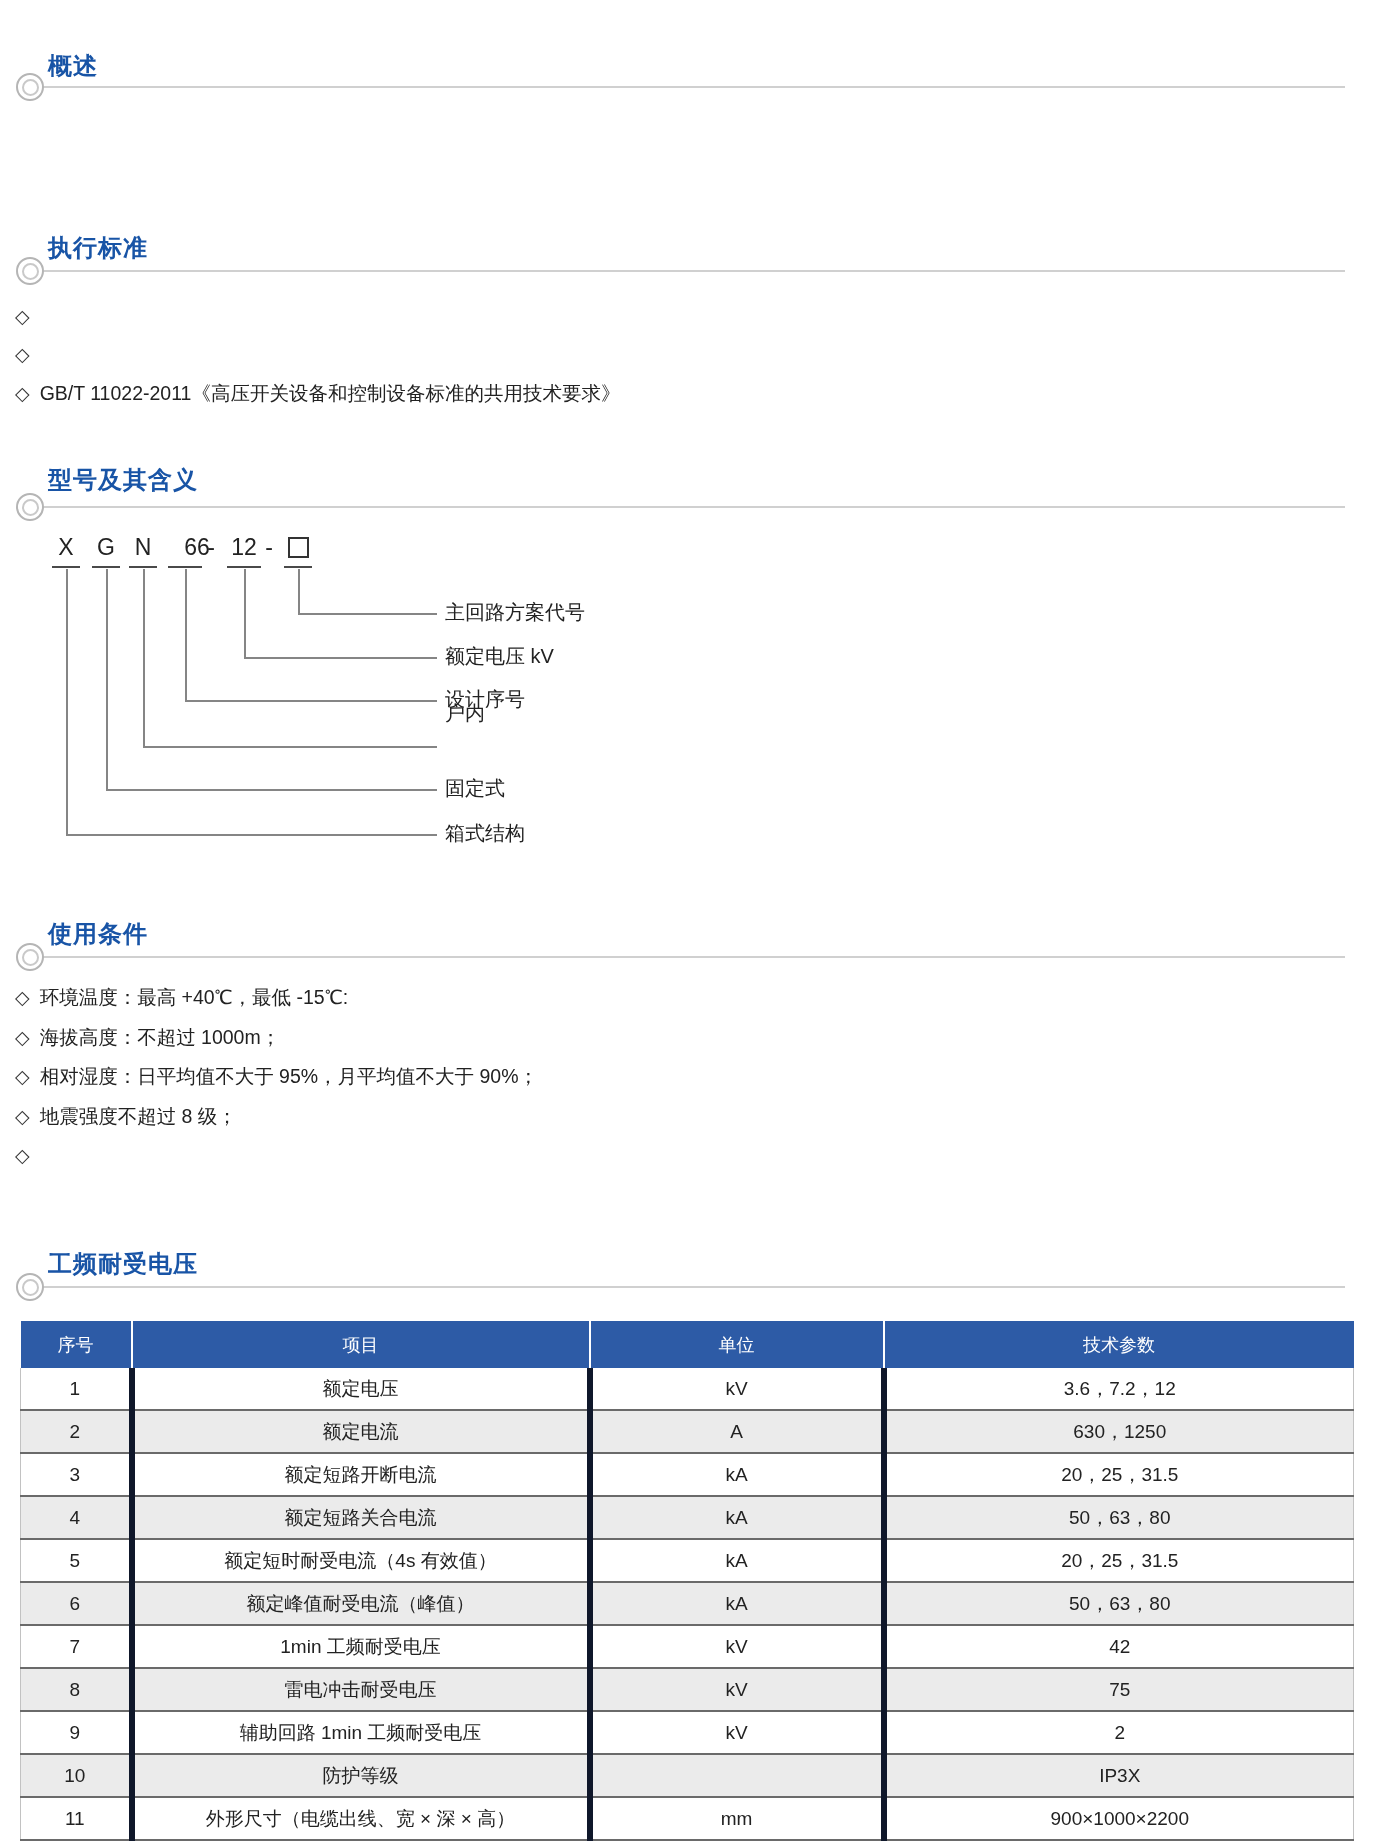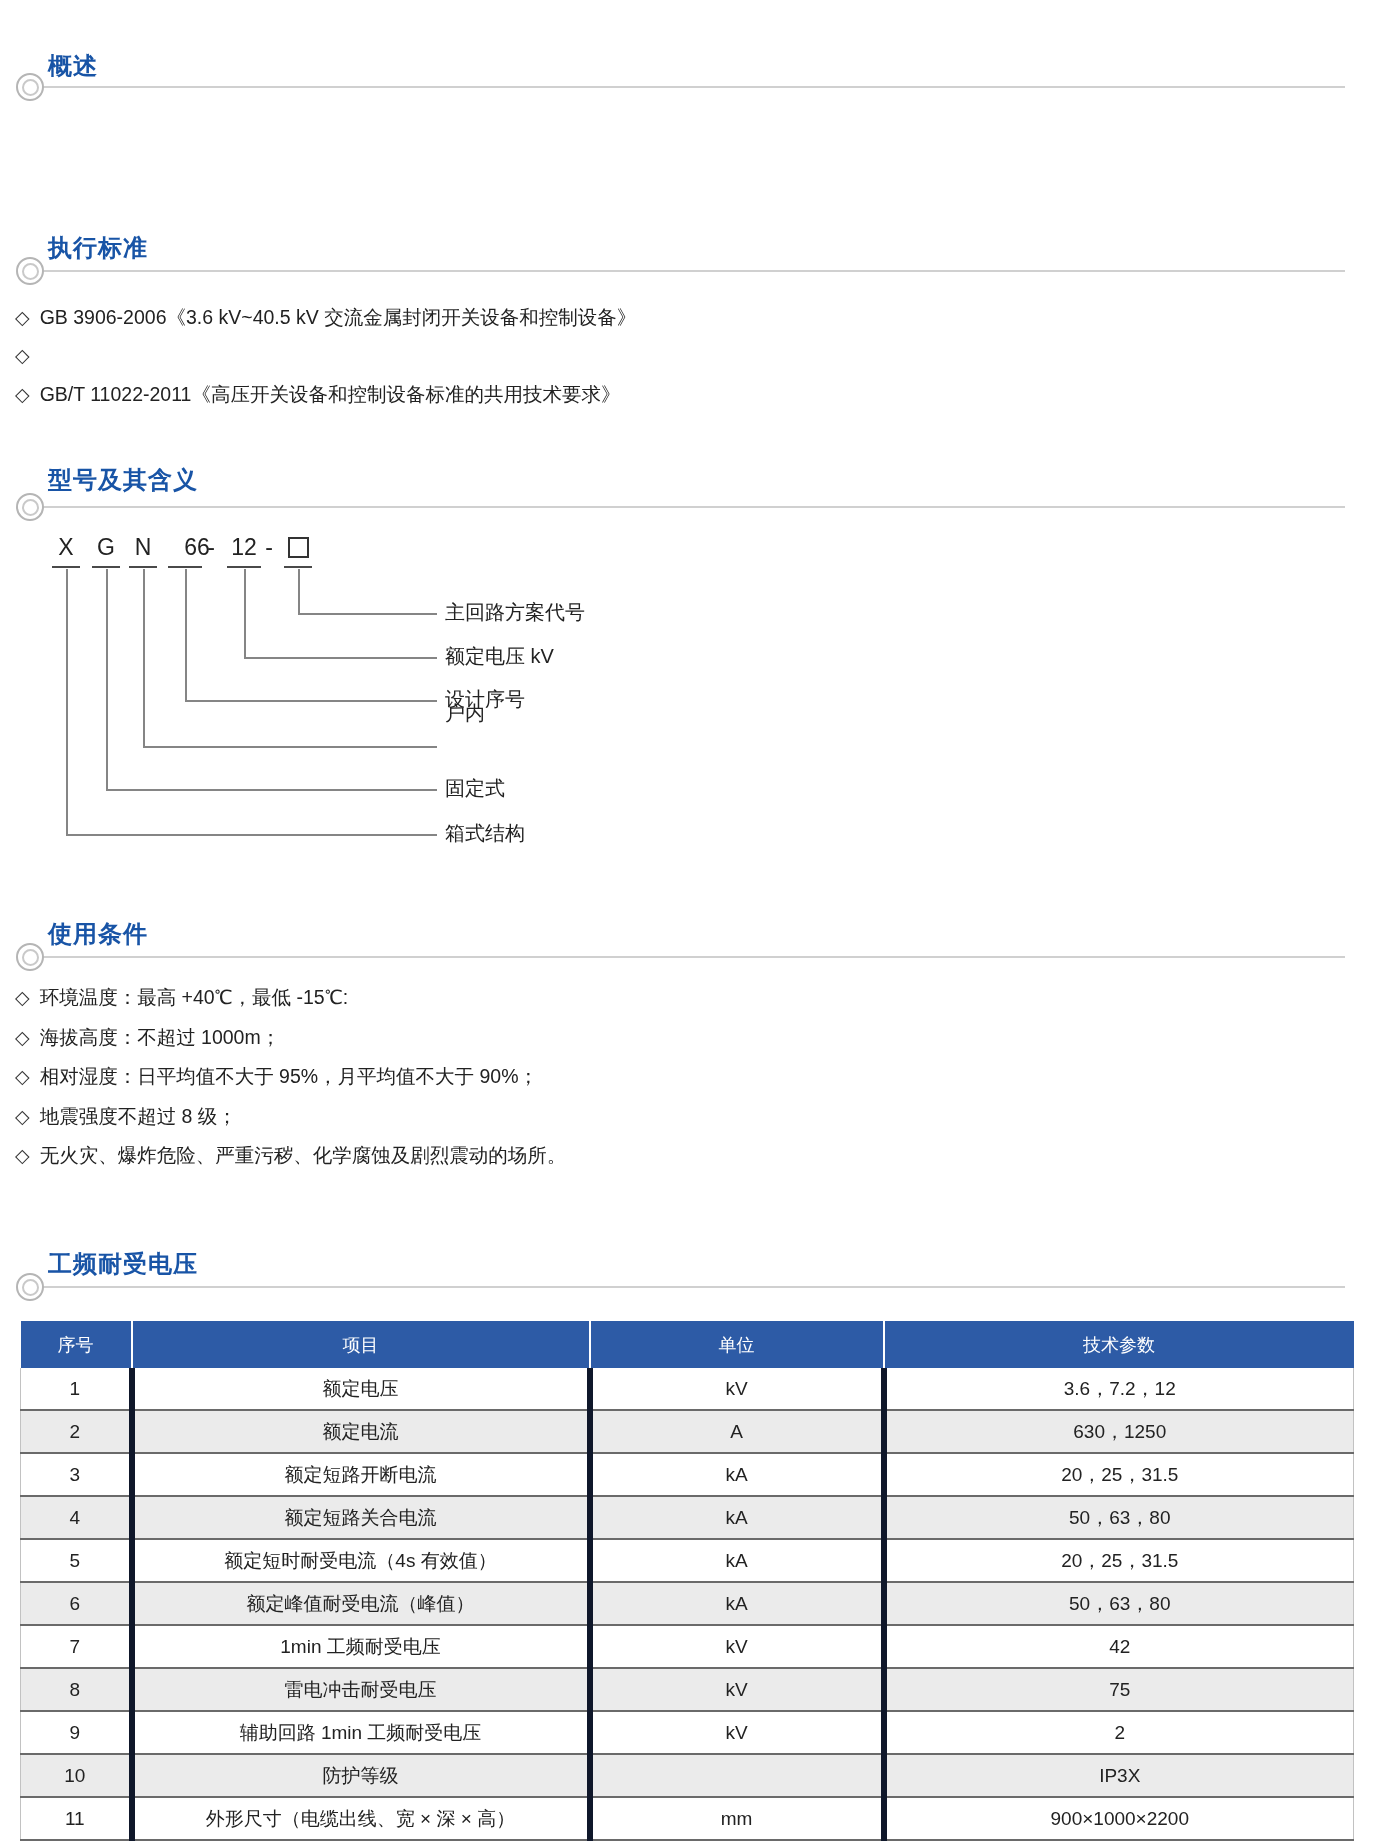--- a/index.html
+++ b/index.html
@@ -66,21 +66,20 @@
 
   <div class="sec-title" style="top:216px">执行标准</div>
   <div class="rule" style="top:254px">
     <div class="ring">
         <div class="ring-inner"></div>
       </div>
   </div>
   <div class="blist std" style="top:282px">
     <div class="bullet-line">
       <span class="dia">◇</span>
-      <span>GB 3906-2006《3.6 kV~40.5 kV 交流金属封闭开关设备和控制设备》</span>
     </div>
     <div class="bullet-line">
       <span class="dia">◇</span>
     </div>
     <div class="bullet-line">
       <span class="dia">◇</span>
       <span>GB/T 11022-2011《高压开关设备和控制设备标准的共用技术要求》</span>
     </div>
   </div>
 
@@ -142,21 +141,20 @@
     <div class="bullet-line">
       <span class="dia">◇</span>
       <span>相对湿度：日平均值不大于 95%，月平均值不大于 90%；</span>
     </div>
     <div class="bullet-line">
       <span class="dia">◇</span>
       <span>地震强度不超过 8 级；</span>
     </div>
     <div class="bullet-line">
       <span class="dia">◇</span>
-      <span>无火灾、爆炸危险、严重污秽、化学腐蚀及剧烈震动的场所。</span>
     </div>
   </div>
 
   <div class="sec-title" style="top:1232px">工频耐受电压</div>
   <div class="rule" style="top:1270px">
     <div class="ring">
         <div class="ring-inner"></div>
       </div>
   </div>
 

